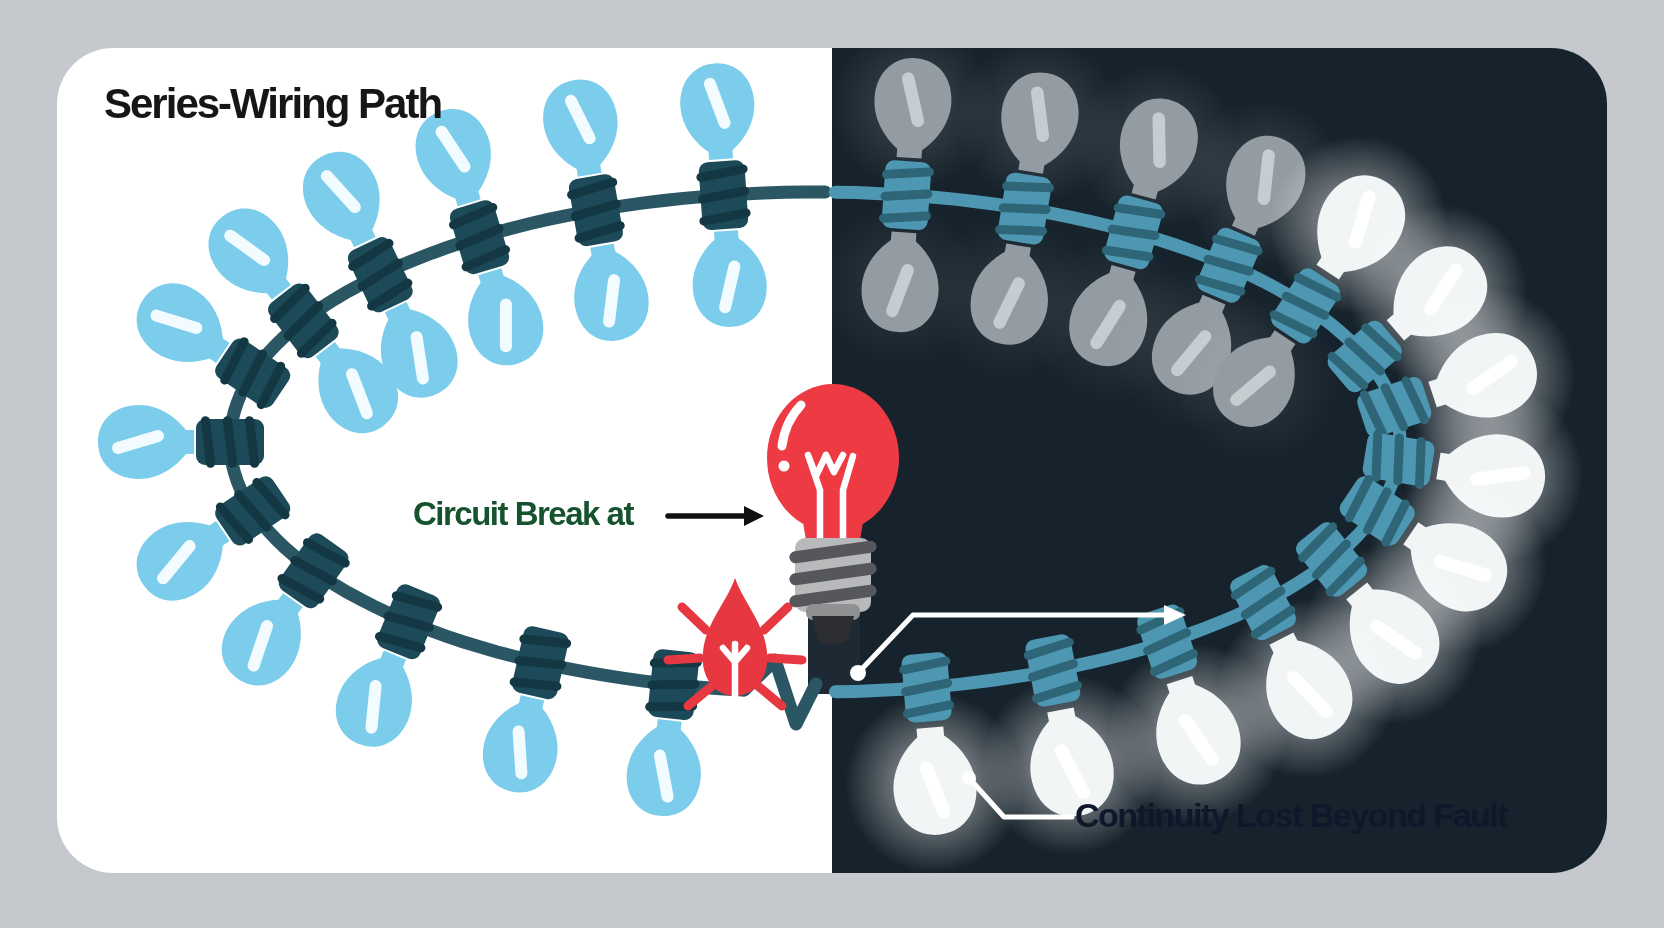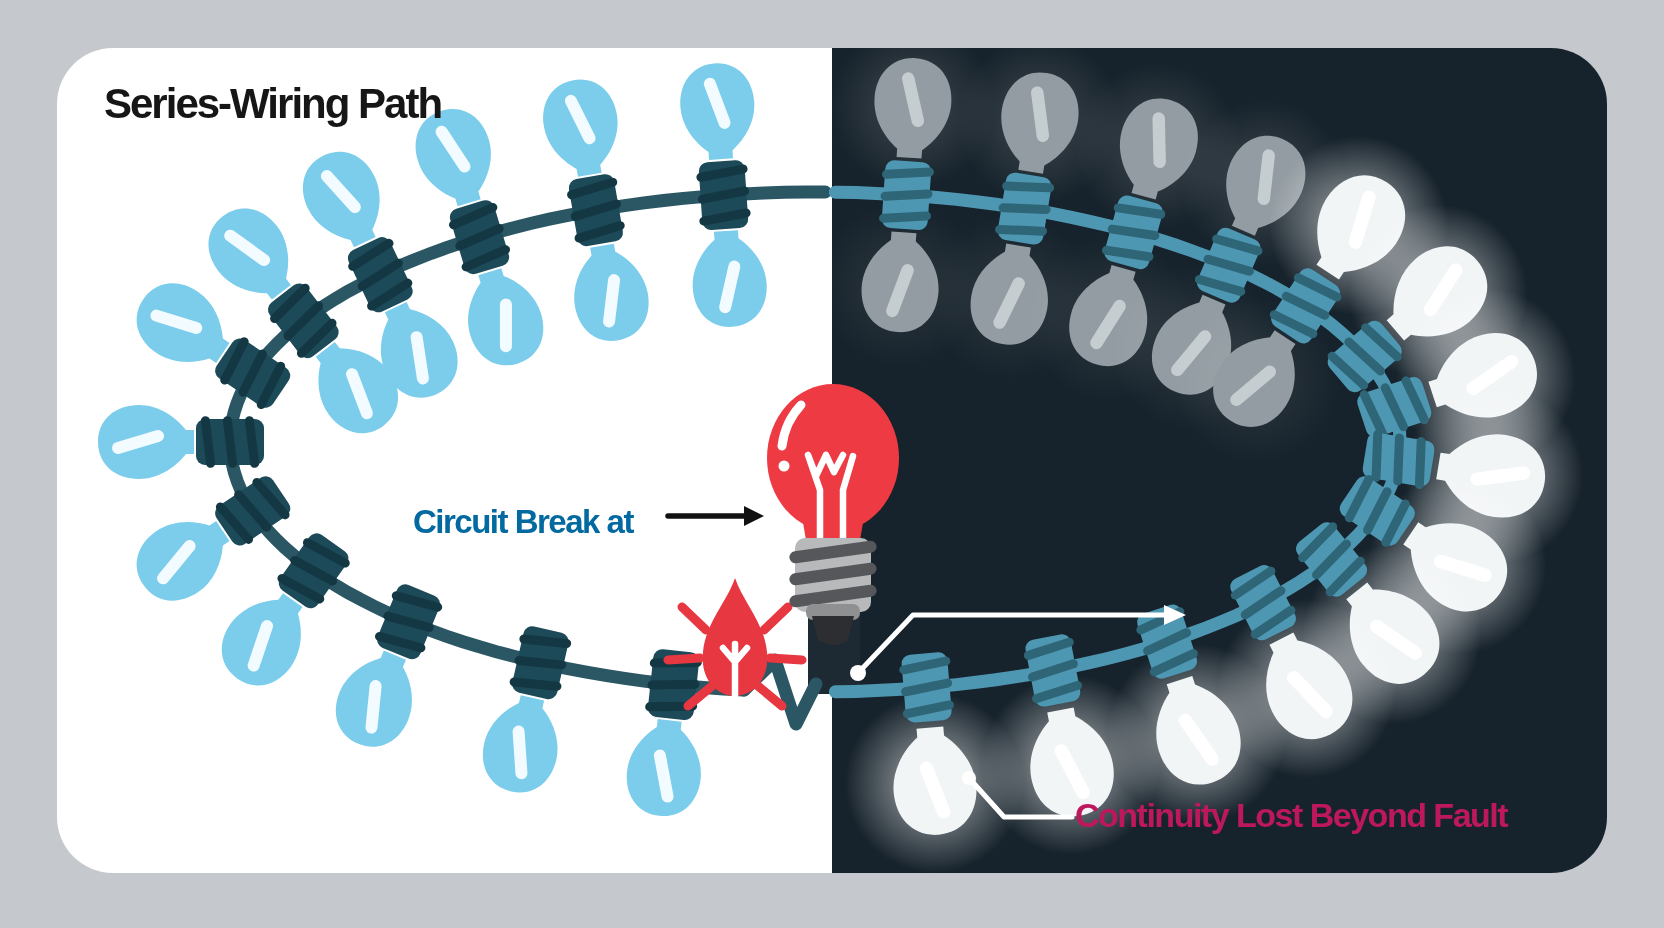--- a/index.html
+++ b/index.html
@@ -392,18 +392,18 @@
         </g>
         <g>
           <polyline points="969,778 1004,817 1072,817" fill="none" stroke="#ffffff" stroke-width="5" stroke-linecap="round" stroke-linejoin="round"></polyline>
           <circle cx="969" cy="778" r="7" fill="#ffffff"></circle>
         </g>
       </g>
     </svg>
 
   <div class="page-title" style="color: rgb(22, 22, 22);">Series-Wiring Path</div>
 
-  <div class="label-circuit" style="color: #0369a1; margin-top: 8px;">
+  <div class="label-circuit" style="color: #14532d;">
     <div>Circuit Break at</div>
   </div>
 
-  <div class="label-continuity" style="color: #be185d;">Continuity Lost Beyond Fault</div>
+  <div class="label-continuity" style="color: #0f172a;">Continuity Lost Beyond Fault</div>
 </div>
 
 </body></html>

